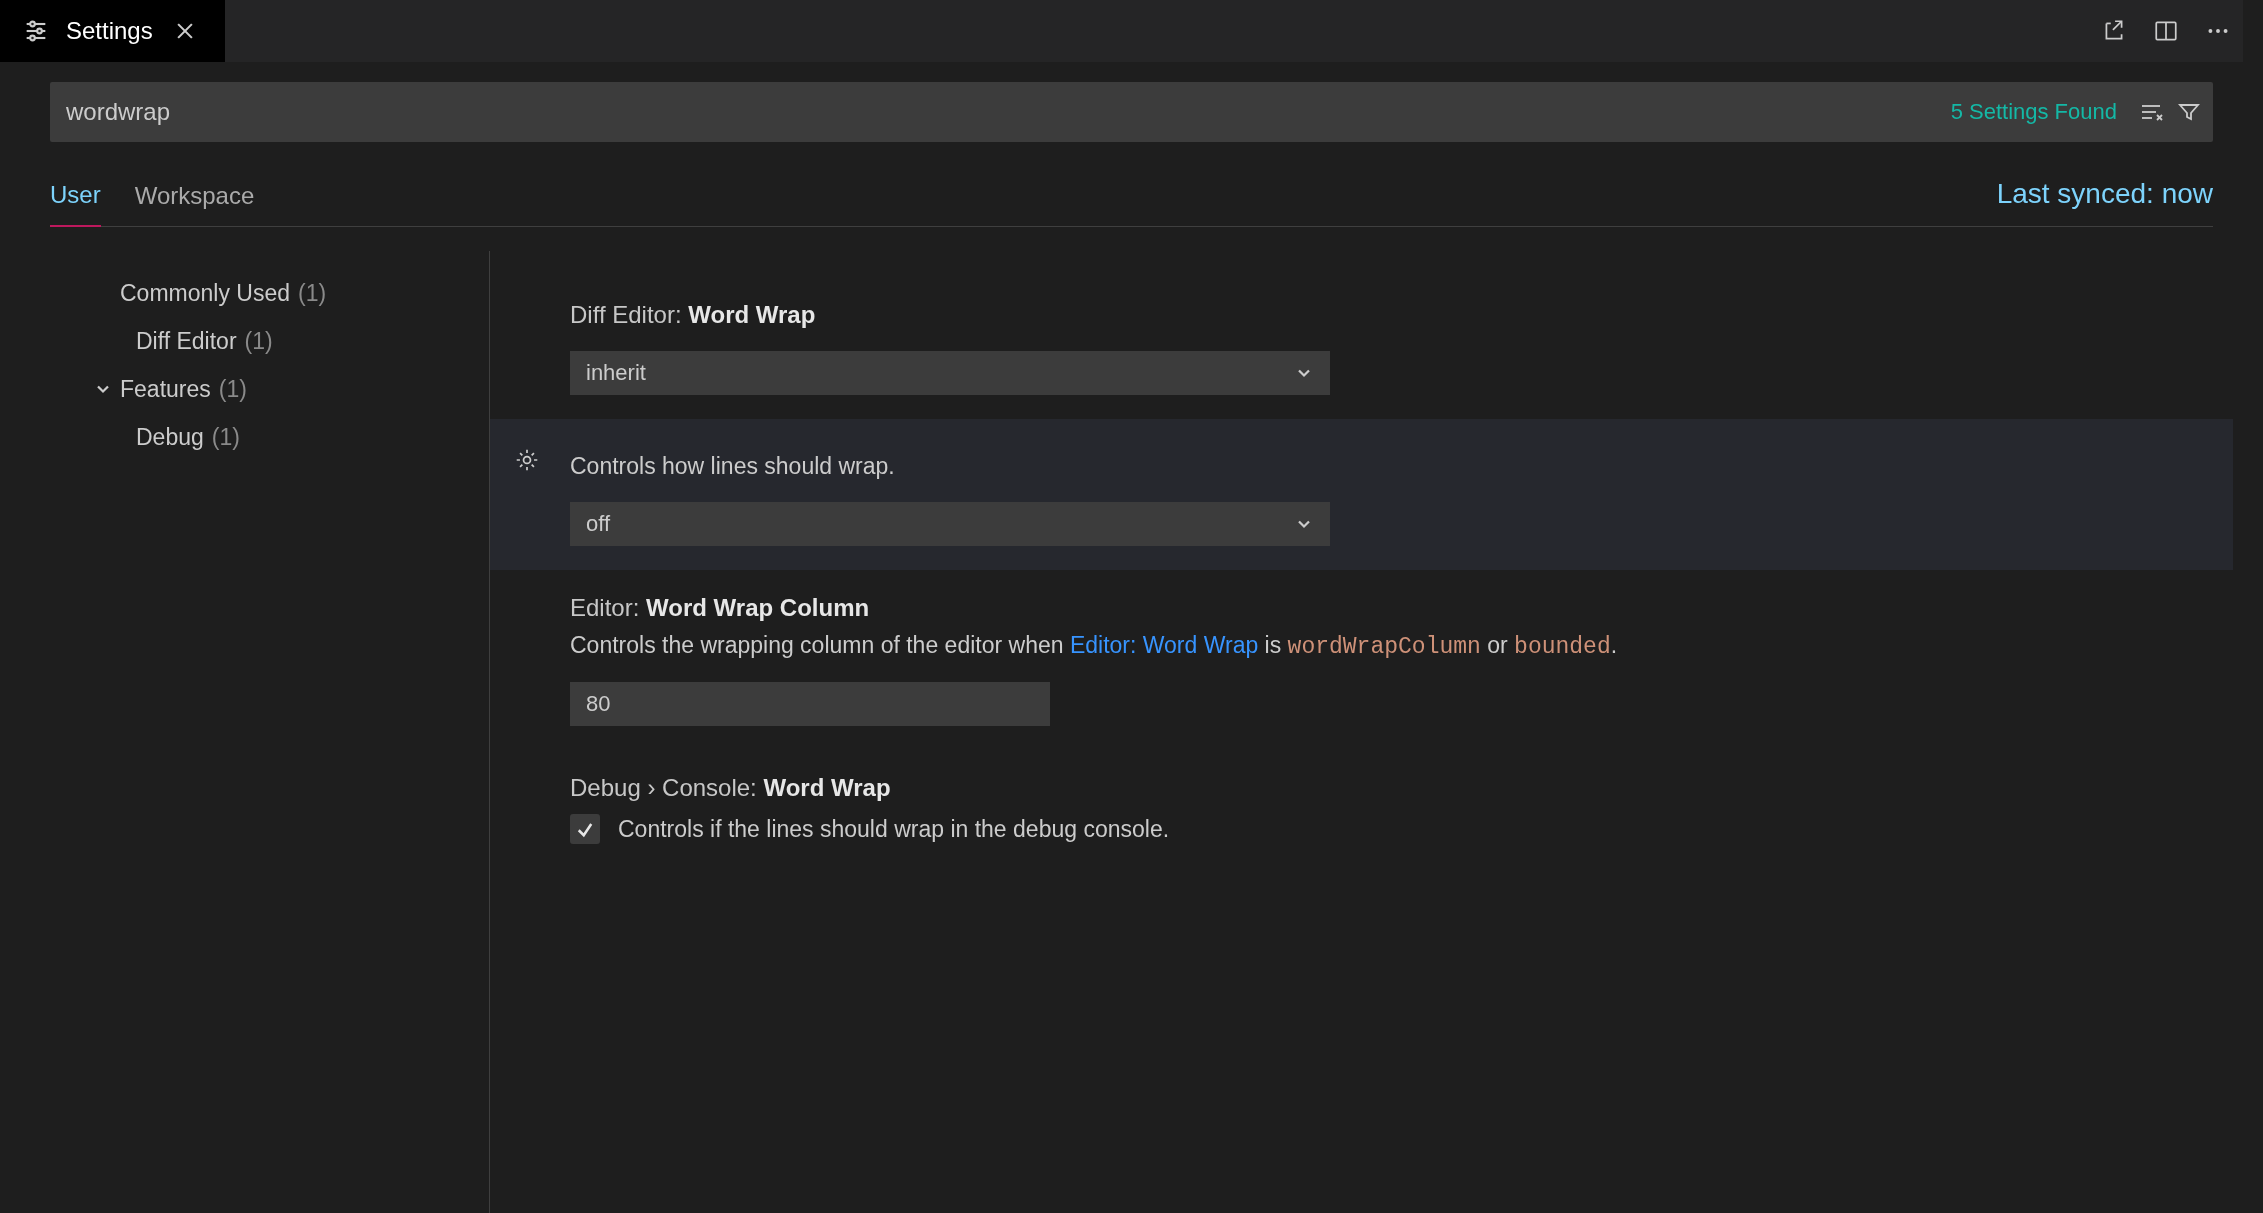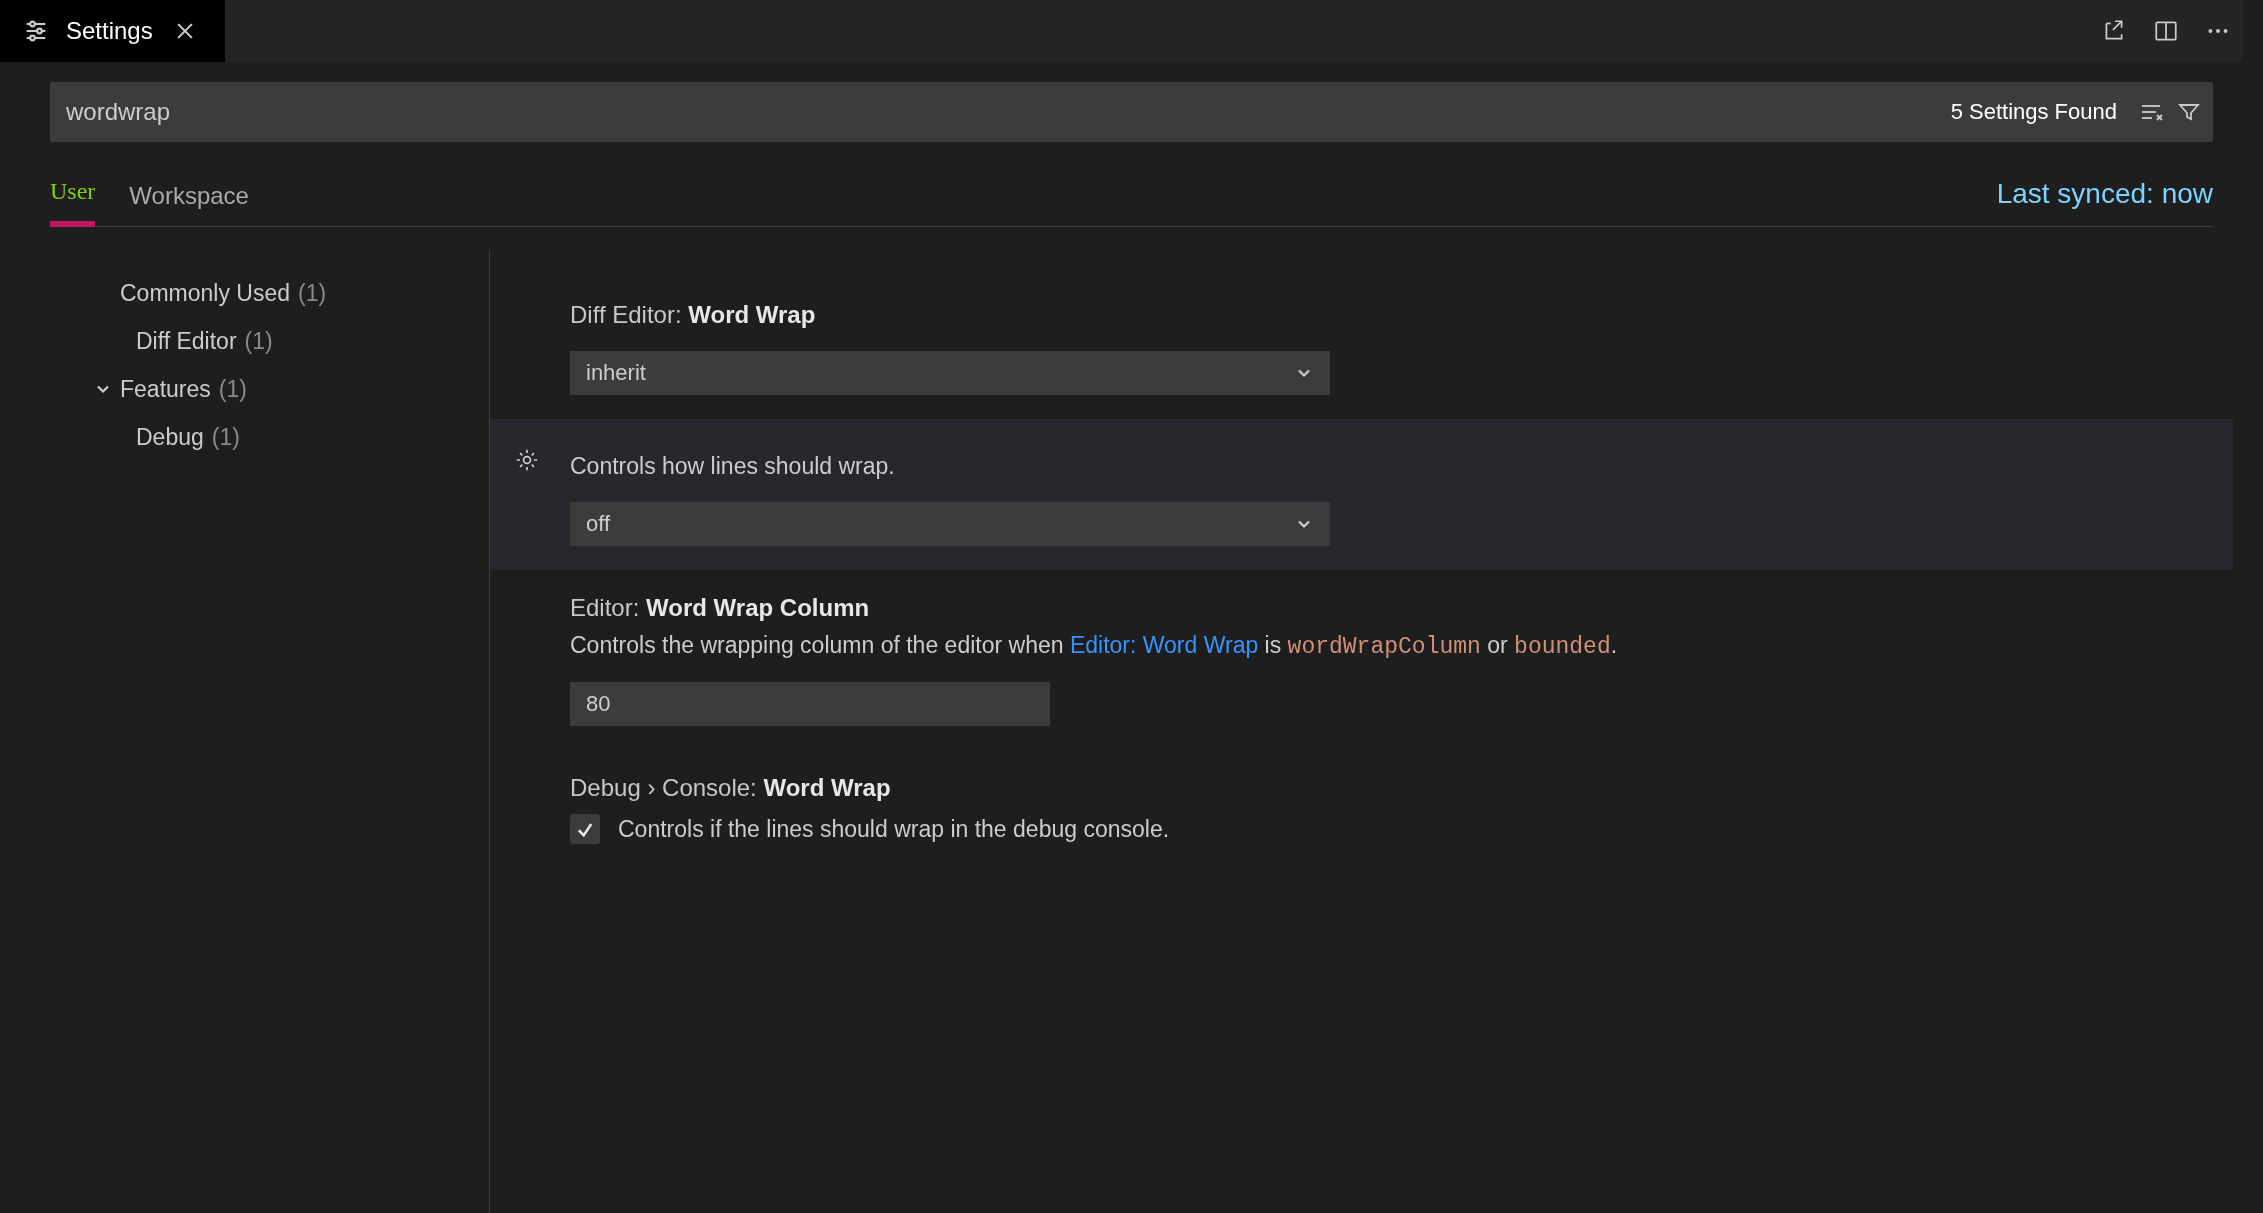--- a/index.html
+++ b/index.html
@@ -56,21 +56,21 @@
     flex: 1;
     background: transparent;
     border: none;
     outline: none;
     color: #cccccc;
     font-size: 24px;
     padding: 0 16px;
     font-family: inherit;
   }
   .search-count {
-    color: #ffffff;
+    color: #14b8a6;
     font-size: 22px;
     padding-right: 16px;
     white-space: nowrap;
   }
   .search-icons { display:flex; gap:10px; padding:0 10px 0 4px; }
   .search-icons .sicon { width:28px; height:28px; display:flex; align-items:center; justify-content:center; color:#cccccc; cursor:pointer; }
   .search-icons svg { width:24px; height:24px; }
 
   
   .scope-row {
@@ -81,24 +81,23 @@
     padding-bottom: 0;
   }
   .scope-tab {
     font-size: 24px;
     padding: 0 0 16px 0;
     margin-right: 34px;
     color: #aaaaaa;
     cursor:pointer;
   }
   .scope-tab.active {
-    color: #84cc16;
-    border-bottom: 6px solid #be185d;
+    color: #7dd3fc;
+    border-bottom: 2px solid #be185d;
     margin-bottom: -1px;
-    font-family: Liberation Serif, serif;
   }
   .scope-spacer { flex:1; }
   .sync-status {
     font-size: 28px;
     color: #7dd3fc;
     padding-bottom: 16px;
   }
 
   
   .body-split {

